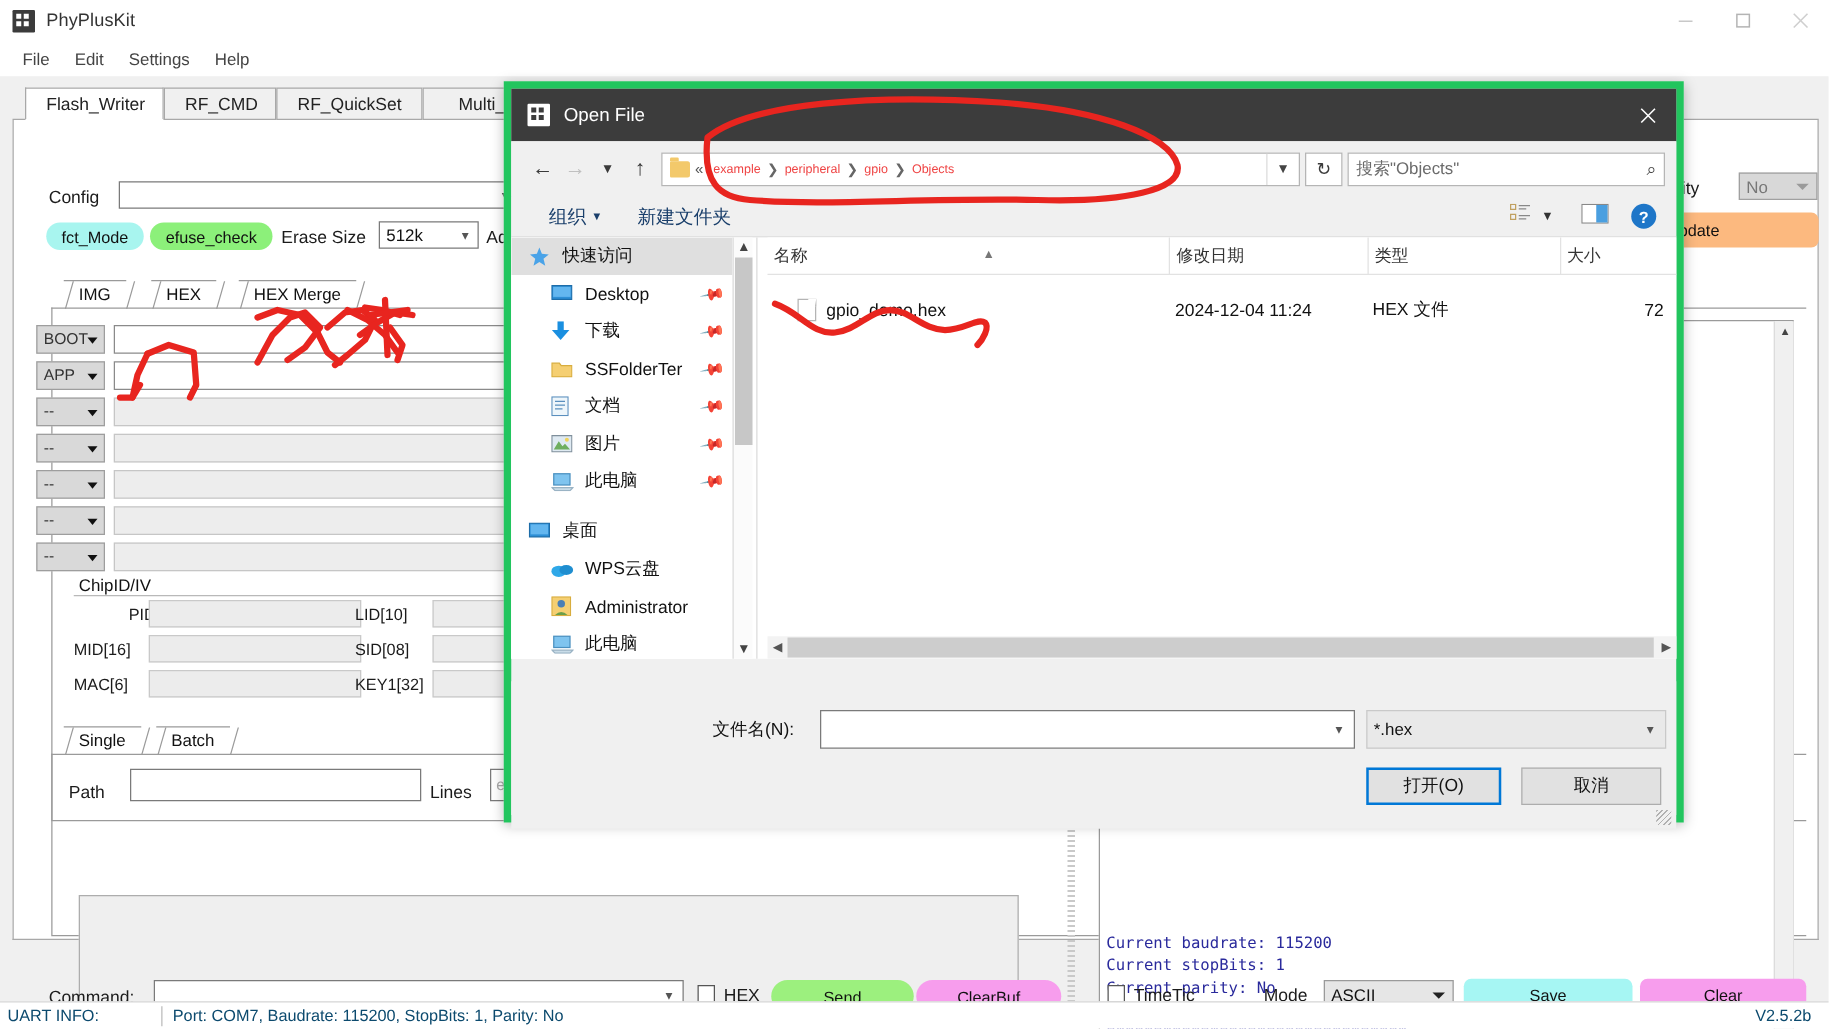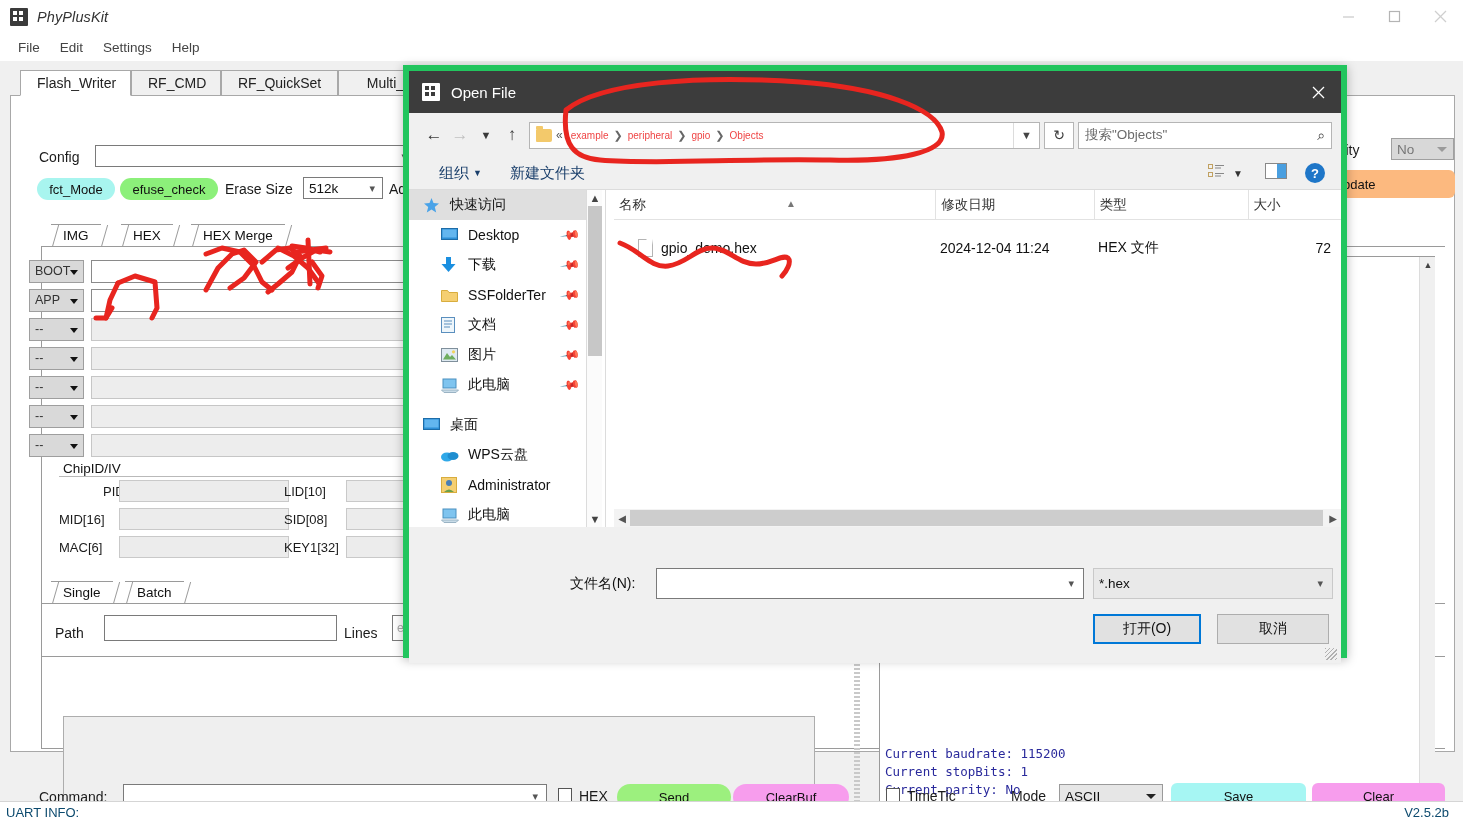--- a/index.html
+++ b/index.html
@@ -8,21 +8,21 @@
     width: 1463px; height: 823px;
     overflow: hidden;
     font-family: "Liberation Sans", sans-serif;
     background: #ffffff;
   }
   #root { position: relative; width: 1463px; height: 823px; background: #ffffff; }
 
   
   .mw-titlebar {
     position: absolute; left: 0; top: 0; width: 1463px; height: 33px;
-    background: #ffffff; display: flex; align-items: center; font-style: italic;
+    background: #ffffff; display: flex; align-items: center;
   }
   .mw-appicon {
     width: 18px; height: 18px; margin-left: 10px; margin-right: 9px;
     background: #3b3b3b; position: relative; border-radius: 1px;
     flex: 0 0 auto;
   }
   .mw-appicon::before {
     content: ""; position: absolute; left: 3px; top: 3px; width: 4px; height: 4px;
     background: #ffffff; box-shadow: 0 6px 0 #fff, 6px 0 0 #fff, 6px 6px 0 #fff;
   }
@@ -462,20 +462,21 @@
         <span>ASCII</span>
         <span class="arr" style="border-top-color:#222;"></span>
       </div>
       <div class="pill" style="position:absolute;left:1160px;top:687px;width:135px;height:26px;border-radius:6px;background:#a6f6f3;">Save</div>
       <div class="pill" style="position:absolute;left:1301px;top:687px;width:133px;height:26px;border-radius:6px;background:#f79ded;">Clear</div>
     </div>
   </div>
 
   <div class="statusbar">
     <span style="padding-left:6px;">UART INFO:</span>
+    <span style="padding-left:8px;border-left:1px solid #bbb;margin-left:6px;height:16px;line-height:16px;">Port: COM7, Baudrate: 115200, StopBits: 1, Parity: No</span>
     <span style="margin-left:auto;padding-right:14px;">V2.5.2b</span>
   </div>
 
   <div class="dlg">
 
     <div class="dlg-title">
       <div class="dlg-ico"></div>
       <div class="dlg-titletext">Open File</div>
       <div class="dlg-close">
         <svg width="15" height="15" viewBox="0 0 15 15">

